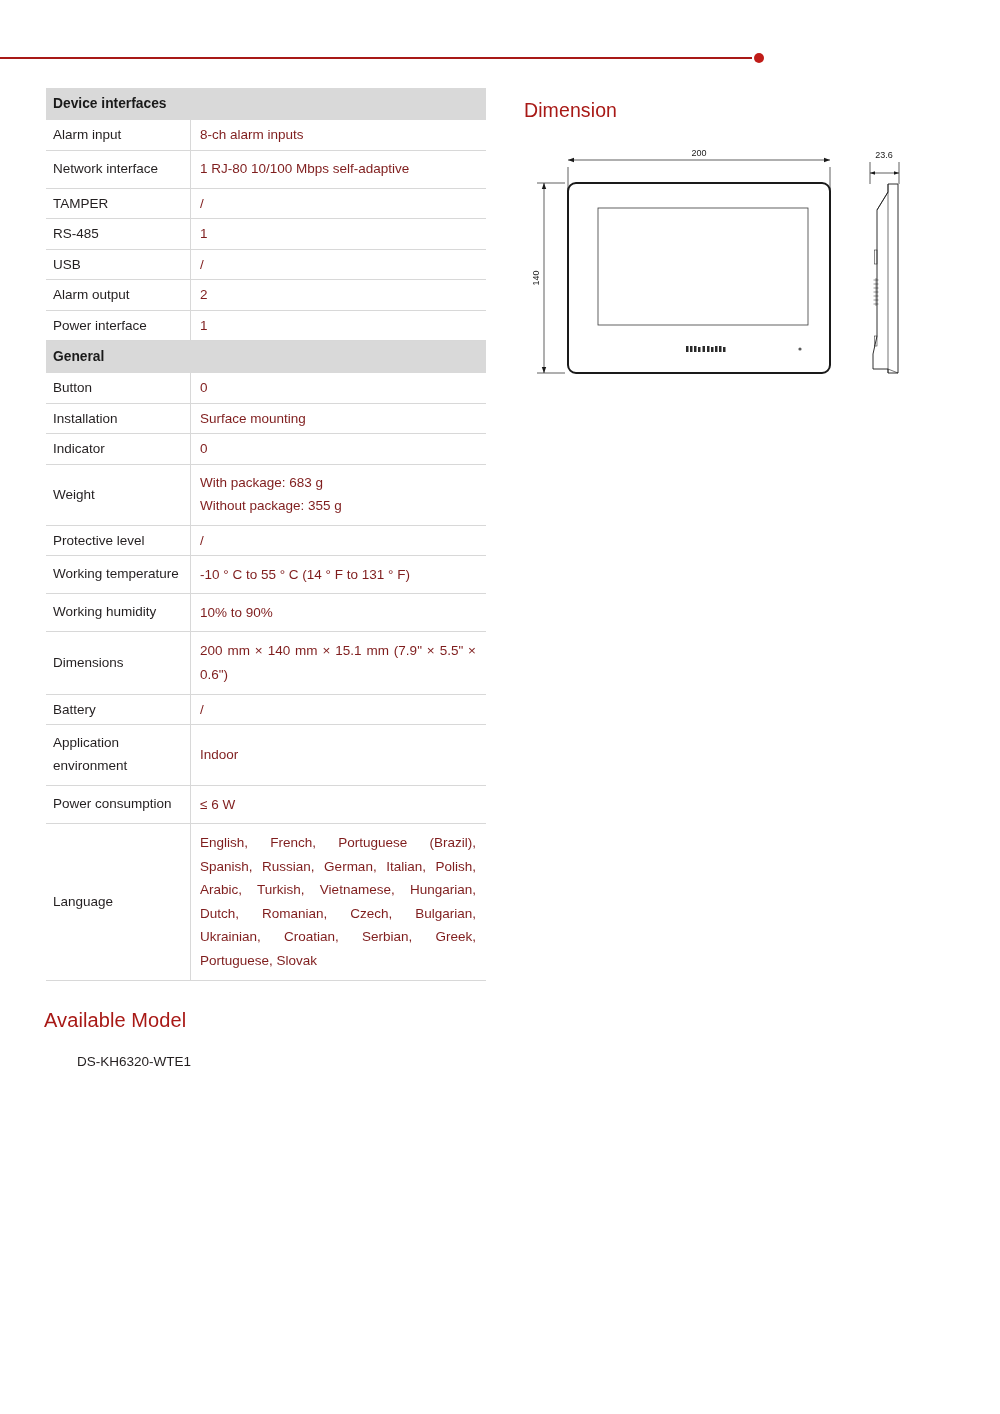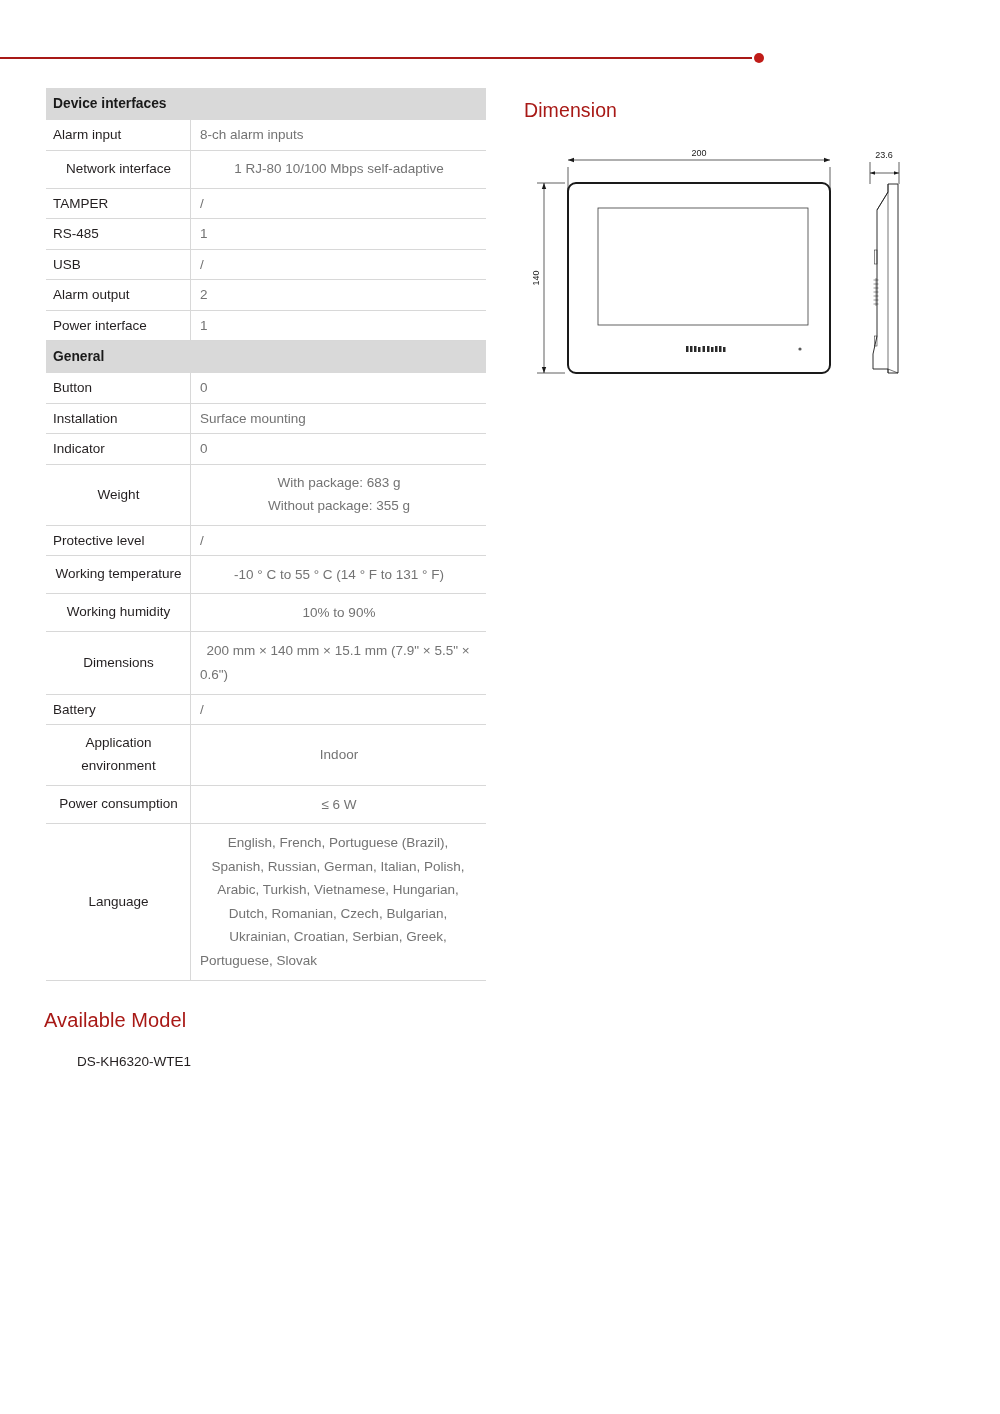--- a/index.html
+++ b/index.html
@@ -60,26 +60,25 @@
     color: #1a1a1a;
   }
   .cell-label {
     width: 131px;
     padding: 5px 6px 5px 7px !important;
     border-right: 1px solid #d8d8d8;
     color: #231f20;
   }
   .cell-value {
     padding: 5px 8px 5px 9px !important;
-    color: #737373;
+    color: #7f1d1d;
   }
   .cell-label.tall, .cell-value.tall {
     padding-top: 7px !important;
     padding-bottom: 7px !important;
-    text-align: center;
   }
   .vline { line-height: 1.7; }
   .justify {
     text-align: justify;
     text-align-last: left;
     line-height: 1.75;
     padding-right: 10px !important;
   }
   .nowrapcell { white-space: nowrap; }
 

